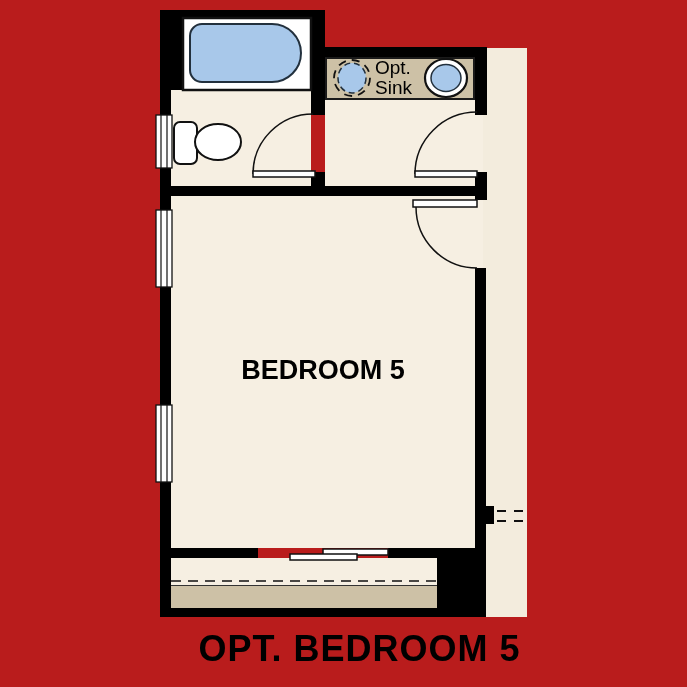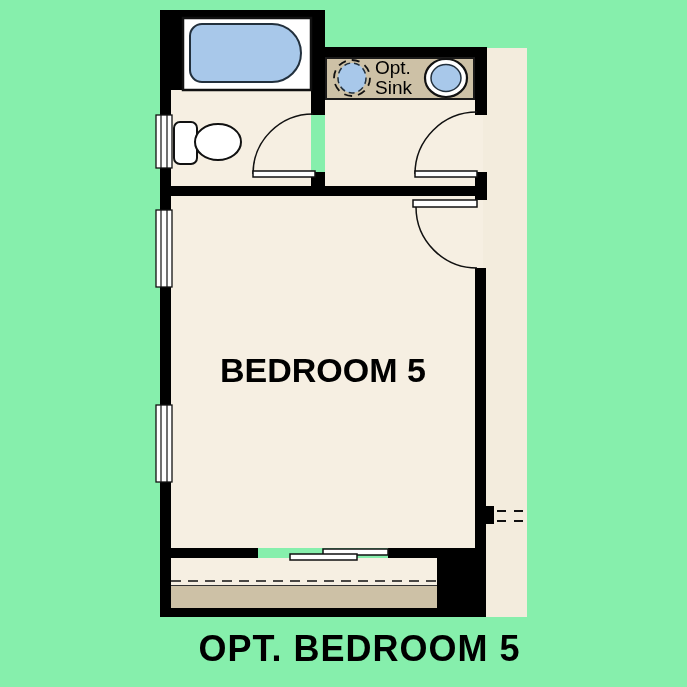--- a/index.html
+++ b/index.html
@@ -1,36 +1,36 @@
 <!DOCTYPE html>
 <html style="--floor: #f6efe2; --hallway: #f3ecdd; --counter: #cdc1a6; --blue: #a8c8ea; --wall: #000000; --line: #111111;"><head>
 <meta charset="utf-8">
 <style>
   html,body{margin:0;padding:0;background:#ffffff;}
   #canvas{
-    position:relative;width:687px;height:687px;background:#86efac;
+    position:relative;width:687px;height:687px;background:#b91c1c;
     font-family:"Liberation Sans",sans-serif;overflow:hidden;
   }
   .abs{position:absolute;}
   
   .hallway{background:var(--hallway);z-index:0;}
   .floor{background:var(--floor);z-index:1;}
   .counter{background:var(--counter);border:2px solid #1a1a1a;box-sizing:border-box;z-index:2;}
   .shelf{background:var(--counter);border-top:1.5px solid #333;box-sizing:border-box;z-index:2;}
   .wall{background:var(--wall);z-index:3;}
   
   #lines{position:absolute;left:0;top:0;z-index:4;}
   .ln{stroke:var(--line);fill:none;}
   .wht{fill:#ffffff;stroke:var(--line);}
   .blu{fill:var(--blue);stroke:#22303d;}
   
   .t{position:absolute;color:#000;z-index:5;}
   .bath-label{left:315px;top:108px;width:110px;text-align:center;font-weight:700;font-size:25px;line-height:29px;}
   .optsink-label{left:375px;top:58px;width:60px;text-align:left;font-weight:400;font-size:19px;line-height:20px;}
-  .bedroom-label{left:171px;top:352px;width:304px;text-align:center;font-weight:700;font-size:34px;line-height:36px;}
+  .bedroom-label{left:171px;top:352px;width:304px;text-align:center;font-weight:700;font-size:27px;line-height:36px;}
   .caption{left:0;top:630px;width:687px;text-align:center;font-weight:700;font-size:36px;line-height:38px;letter-spacing:1px;padding-left:16px;}
 </style>
 </head>
 <body>
 
 <div id="canvas">
 
   <div class="abs hallway" style="left:483px;top:48px;width:44px;height:569px;"></div>
 
   <div class="abs floor" style="left:171px;top:90px;width:140px;height:96px;"></div>

